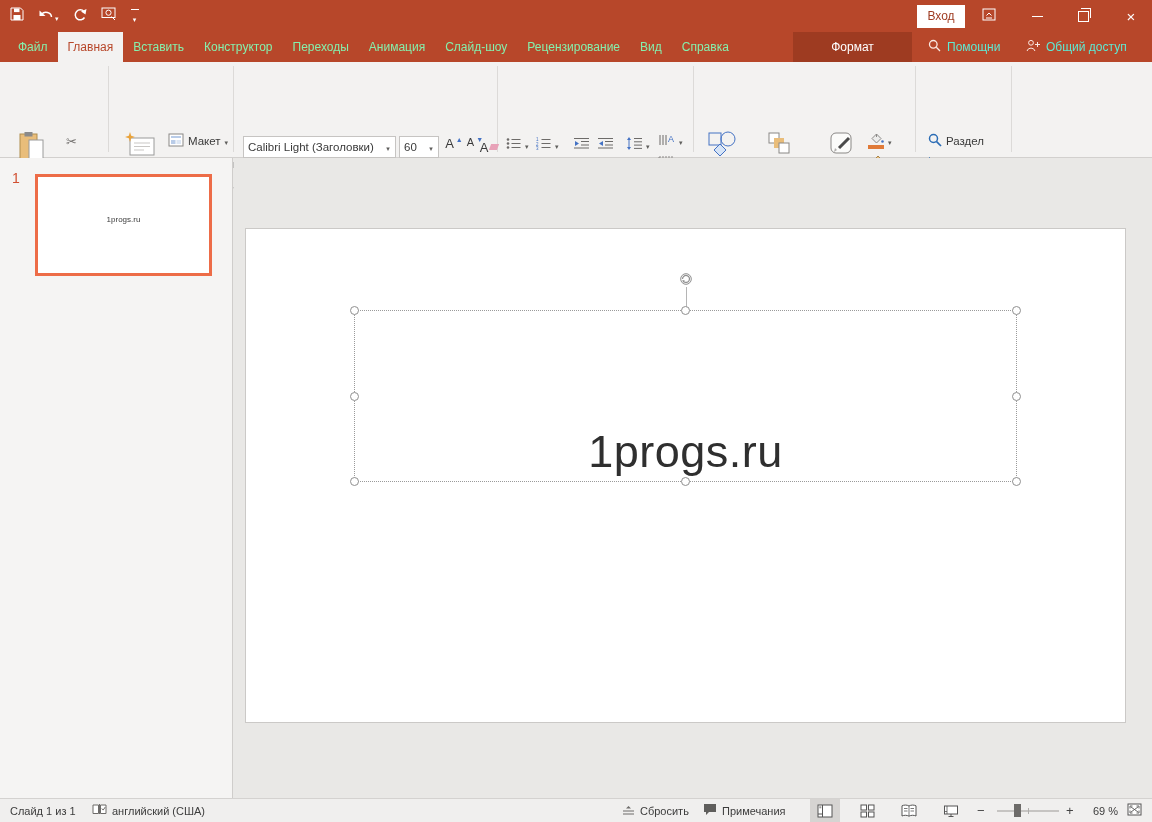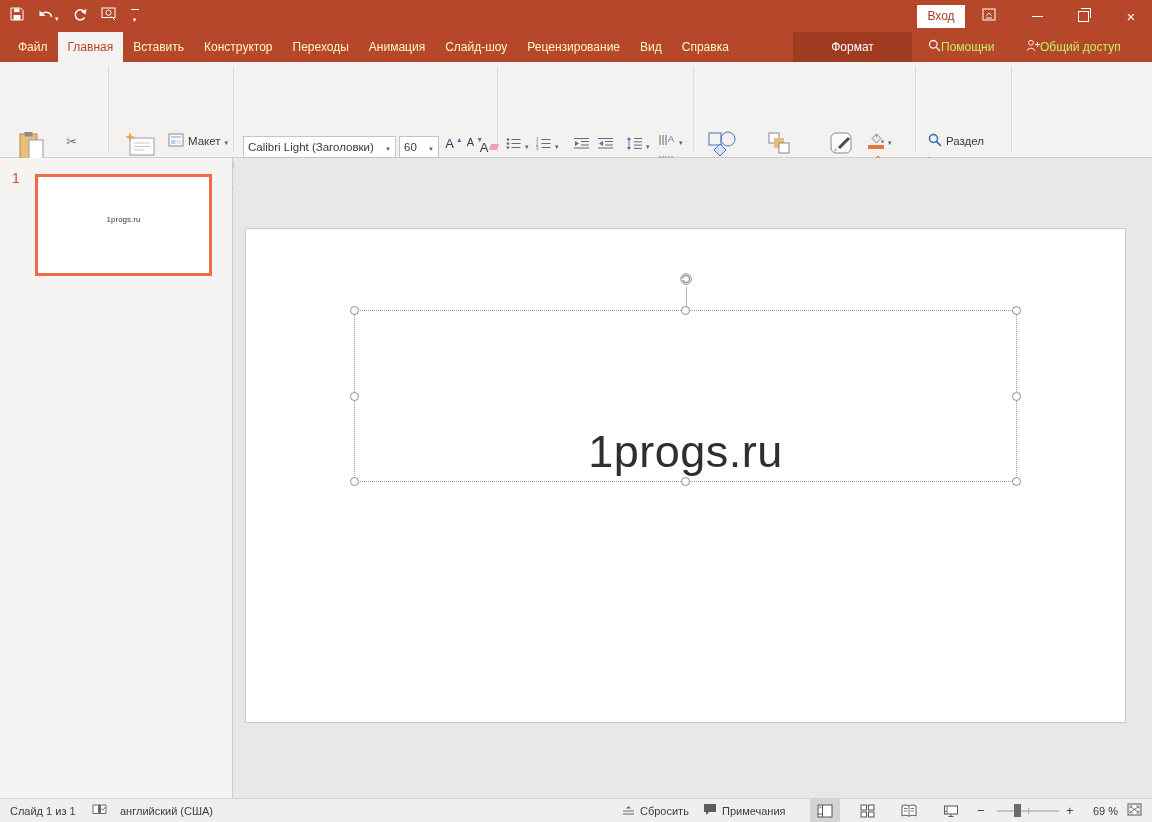--- a/index.html
+++ b/index.html
@@ -20,27 +20,27 @@
           color:#9e3b21;font-size:12px;text-align:center;line-height:23px}
   .winbtn{position:absolute;top:0;height:32px;display:flex;align-items:center;justify-content:center;color:#fff}
   .min-glyph{display:block;width:11px;border-top:1px solid #fff;margin-top:1px}
   .restore-glyph{position:relative;display:block;width:9px;height:9px;border:1px solid #fff}
   .restore-glyph::before{content:"";position:absolute;left:2px;top:-4px;width:9px;height:9px;border:1px solid #fff;
                          border-bottom:none;border-left:none}
   .x-glyph{font-size:15px;line-height:15px}
   
   .tabrow{position:absolute;left:0;top:32px;width:1152px;height:30px;background:#b7472a}
   .tabs-flow{position:absolute;left:8px;top:0;height:30px;display:flex}
-  .tab{height:30px;line-height:30px;padding:0 10px;font-size:12px;color:#fef9c3;white-space:nowrap}
+  .tab{height:30px;line-height:30px;padding:0 10px;font-size:12px;color:#86efac;white-space:nowrap}
   .tab.active{background:#f3f2f1;color:#b7472a}
   .ctx-block{position:absolute;left:793px;top:0;width:119px;height:30px;background:#9e3b21;
              display:flex;align-items:center;justify-content:center}
   .ctx-block .tab{color:#fff;padding:0}
-  .tab-extra{position:absolute;top:0;height:30px;display:flex;align-items:center;
-             font-size:12px;color:#bef264}
+  .tab-extra{position:absolute;top:0;height:30px;display:flex;align-items:center;gap:6px;
+             font-size:12px;color:#5eead4}
   
   .ribbon{position:absolute;left:0;top:62px;width:1152px;height:96px;background:#f3f2f1;
           border-bottom:1px solid #d2d0ce;box-sizing:border-box;color:#3a3a3a}
   .gsep{position:absolute;top:4px;height:86px;width:1px;background:#dcdad8}
   .glabel{position:absolute;top:141px;height:14px;font-size:11px;color:#605e5c;text-align:center;white-space:nowrap}
   .dlg{position:absolute;top:141px;width:12px;height:12px}
   .bigbtn{position:absolute;top:64px;height:90px;display:flex;flex-direction:column;align-items:center;
           padding-top:5px;box-sizing:border-box;font-size:11.5px;line-height:13px;text-align:center}
   .bigbtn .lbl{margin-top:3px;white-space:pre-line}
   .rbtn{position:absolute;height:21px;display:flex;align-items:center;gap:4px;font-size:11.5px;white-space:nowrap}
@@ -519,21 +519,21 @@
 
 <div class="statusbar">
   <div class="sitem" style="left:10px">Слайд 1 из 1</div>
   <button class="sitem" style="left:92px">
       <span><svg width="15" height="13" viewBox="0 0 15 13">
           <path d="M1 2h5.5v8.5H1zM8.5 2H14v8.5H8.5z" fill="#fff" stroke="#6d6b69"></path>
           <path d="M7.5 1v10" stroke="#6d6b69"></path>
           <path d="M9.8 5.5l1.4 1.6 2-3" fill="none" stroke="#6d6b69"></path>
         </svg></span>
     </button>
-  <div class="sitem" style="left:120px">английский (США)</div>
+  <div class="sitem" style="left:112px">английский (США)</div>
 
   <button class="sitem" style="left:622px">
       <span><svg width="13" height="12" viewBox="0 0 13 12">
           <path d="M6.5 2L9 4.5H4z" fill="#6d6b69"></path>
           <path d="M1 7h11M1 10h11" stroke="#6d6b69"></path>
         </svg></span>
       <span>Сбросить</span>
     </button>
   <button class="sitem" style="left:703px">
       <span><svg width="14" height="13" viewBox="0 0 14 13">

